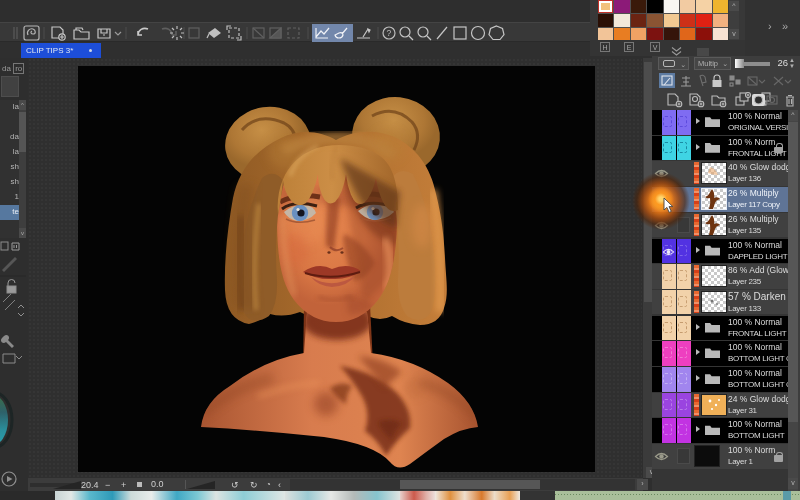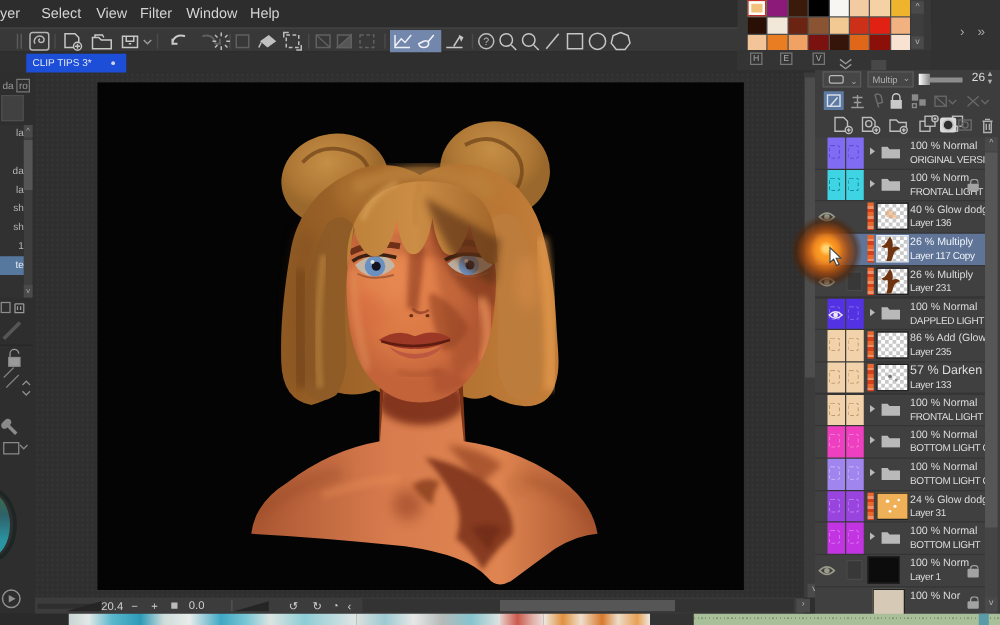--- a/index.html
+++ b/index.html
@@ -20,40 +20,32 @@
 
 .dither{background-image:radial-gradient(#353535 1px,transparent 1px);background-size:4px 4px}
 
 #sidebar{left:0;top:58px;width:28px;height:433px;background:#2e2e2e;overflow:hidden}
 
 .sbtn{position:absolute;background:#4a4a4a;color:#b5b5b5;text-align:center}
 
 #palette{left:590px;top:0;width:155px;height:56px;background:#383838}
 #rcorner{left:745px;top:0;width:55px;height:56px;background:#323232}
 #layerpanel{left:652px;top:56px;width:148px;height:436px;background:#3d3d3d}
-.lrow{position:absolute;left:0;width:136px;height:24.6px;background:#404040}
+.lrow{position:absolute;left:0;width:136px;height:24.6px;background:#000000}
 .lrow .txt{position:absolute;left:76px;top:1px;width:60px;color:#dcdcdc;font-size:8.5px;line-height:11px;white-space:nowrap;overflow:hidden}
 .sq{position:absolute;top:0;width:14px;height:24.6px}
 .thumb{position:absolute;left:49px;top:1px;width:26px;height:22px;background:
  repeating-conic-gradient(#ffffff 0 25%,#c9c9c9 0 50%);background-size:6px 6px;border:1px solid #222}
 .stripe{position:absolute;left:42px;top:1px;width:5px;height:22px;background:repeating-linear-gradient(180deg,#e86830 0 3px,#f09068 3px 5px,#d84018 5px 8px)}
 .fold{position:absolute;left:53px;top:6px;width:15px;height:11px;background:#b9b9b9;clip-path:polygon(0 12%,34% 12%,44% 30%,100% 30%,100% 100%,0 100%)}
 .farr{position:absolute;left:44px;top:8px;width:0;height:0;border-left:4px solid #b9b9b9;border-top:3.5px solid transparent;border-bottom:3.5px solid transparent}
 .lock{position:absolute;width:9px;height:6.5px;background:#a2a2a2;border-radius:1px}
 .lock:before{content:"";position:absolute;left:1.5px;top:-3.5px;width:5px;height:5px;border:1.3px solid #a2a2a2;border-bottom:none;border-radius:3px 3px 0 0}
 </style></head><body>
 <div id="stage">
-<div class="abs" id="menubar">
-      <span style="left:0">yer</span>
-      <span style="left:33px">Select</span>
-      <span style="left:77px">View</span>
-      <span style="left:112px">Filter</span>
-      <span style="left:149px">Window</span>
-      <span style="left:200px">Help</span>
-    </div>
 <div class="abs" id="toolbar">
 <svg width="800" height="20" style="position:absolute;left:0;top:0">
 <g stroke="#c6c6c6" fill="none" stroke-width="1.2">
 <path d="M14 4v12M17 4v12" stroke="#5a5a5a"></path>
 <rect x="24" y="3" width="15" height="14" rx="2" stroke="#b5b5b5"></rect>
 <path d="M28 12c-2-4 2-7 5-6c3 1 3 5 0 5c-2 0-3-2-1-3" stroke="#b5b5b5"></path>
 <path d="M44 4v12" stroke="#4a4a4a"></path>
 <path d="M52 4h8l3 3v8h-11z"></path>
           <circle cx="62" cy="14" r="3.2" fill="#383838"></circle>
           <path d="M62 12v4M60 14h4"></path>
@@ -481,21 +473,21 @@
           <path d="M1.5 5.5 Q7.5 -0.5 13.5 5.5 Q7.5 11.5 1.5 5.5Z" fill="none" stroke="#9a9a8a" stroke-width="1.2"></path>
           <circle cx="7.5" cy="5.5" r="2.2" fill="#9a9a8a"></circle>
         </svg>
         <i style="position:absolute;left:24.5px;top:4px;width:13px;height:16px;background:#383838;border:1px solid #4a4a4a"></i>
         <span class="stripe"></span>
         <div class="thumb" style="left:49px;">
           <svg width="24" height="20" style="position:absolute;left:0;top:0">
             <path d="M10 0 q3 4 2 9 q4 -2 6 1 q-4 1 -5 4 l-2 6 l-4 0 q2 -6 1 -11 q-3 1 -5 -1 q3 -1 4 -3 z" fill="#6e3410"></path>
           </svg>
         </div>
-        <div class="txt" style=""><span style="font-size:8.5px">26 % Multiply</span><br><span style="font-size:8px;letter-spacing:-0.3px">Layer 231</span></div>
+        <div class="txt" style=""><span style="font-size:8.5px">26 % Multiply</span><br><span style="font-size:8px;letter-spacing:-0.3px">Layer 135</span></div>
       </div>
 <div class="lrow" style="top:182.5px">
         <div class="sq" style="left:9.5px;background:#5232e2"></div>
         <div class="sq" style="left:24.5px;background:#5232e2"></div>
         <i style="position:absolute;left:11px;top:6px;width:9px;height:11px;border:1px dashed rgba(255,255,255,0.25);border-radius:2px"></i>
         <i style="position:absolute;left:26px;top:6px;width:9px;height:11px;border:1px dashed rgba(255,255,255,0.25);border-radius:2px"></i>
         <svg width="13" height="10" style="position:absolute;left:10px;top:8px" viewBox="0 0 15 11">
           <path d="M1.5 5.5 Q7.5 -0.5 13.5 5.5 Q7.5 11.5 1.5 5.5Z" fill="none" stroke="#ece8f8" stroke-width="1.2"></path>
           <circle cx="7.5" cy="5.5" r="2.2" fill="#ece8f8"></circle>
         </svg>
@@ -579,25 +571,20 @@
         <div class="txt" style=""><span style="font-size:8.5px">100 % Normal</span><br><span style="font-size:8px;letter-spacing:-0.3px">BOTTOM LIGHT</span></div>
       </div>
 <div class="lrow" style="top:388.1px;background:#404040">
         <svg width="15" height="11" style="position:absolute;left:2px;top:7px">
           <path d="M1.5 5.5 Q7.5 -0.5 13.5 5.5 Q7.5 11.5 1.5 5.5Z" fill="none" stroke="#9a9a8a" stroke-width="1.2"></path>
           <circle cx="7.5" cy="5.5" r="2.2" fill="#9a9a8a"></circle>
         </svg>
         <i style="position:absolute;left:24.5px;top:4px;width:13px;height:16px;background:#383838;border:1px solid #4a4a4a"></i>
         <div class="thumb" style="left:42px;background:#0c0c0c;"></div>
         <div class="txt" style=""><span style="font-size:8.5px">100&nbsp;%&nbsp;Norm</span><br><span style="font-size:8px;letter-spacing:-0.3px">Layer 1</span></div>
-        <span class="lock" style="left:122px;top:11px"></span>
-      </div>
-<div class="lrow" style="top:413.8px;background:#404040">
-        <div class="thumb" style="left:46px;background:#d6c9b6;"></div>
-        <div class="txt" style=""><span style="font-size:8.5px">100&nbsp;%&nbsp;Nor</span><br><span style="font-size:8px;letter-spacing:-0.3px"></span></div>
         <span class="lock" style="left:122px;top:11px"></span>
       </div>
 <div class="abs" style="left:136px;top:54px;width:10px;height:382px;background:#454545"></div>
       <div class="abs sbtn" style="left:136px;top:54px;width:10px;height:11px;font-size:7px;line-height:10px">^</div>
       <div class="abs sbtn" style="left:136px;top:422px;width:10px;height:11px;font-size:7px;line-height:10px">v</div>
       <div class="abs" style="left:136px;top:66px;width:10px;height:300px;background:#565656"></div>
     </div>
 <div class="abs" style="left:632px;top:172px;width:58px;height:58px;background:
  radial-gradient(circle at 50% 50%, rgba(255,170,40,0.95) 0 5px, rgba(235,120,20,0.9) 11px, rgba(160,70,10,0.8) 18px, rgba(80,35,6,0.6) 24px, rgba(40,18,4,0) 29px)"></div>
 <div class="abs" style="left:648px;top:186px;width:26px;height:26px;background:

